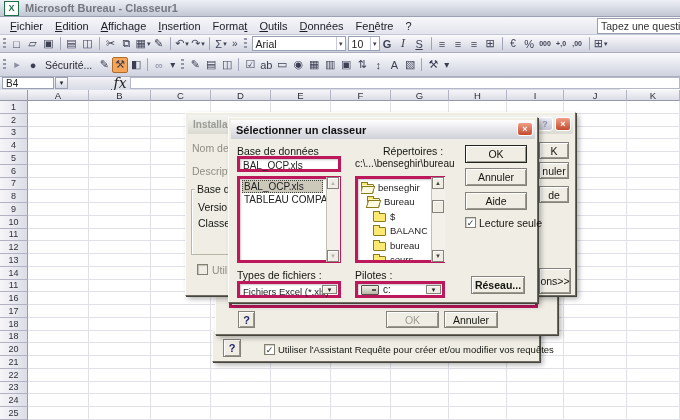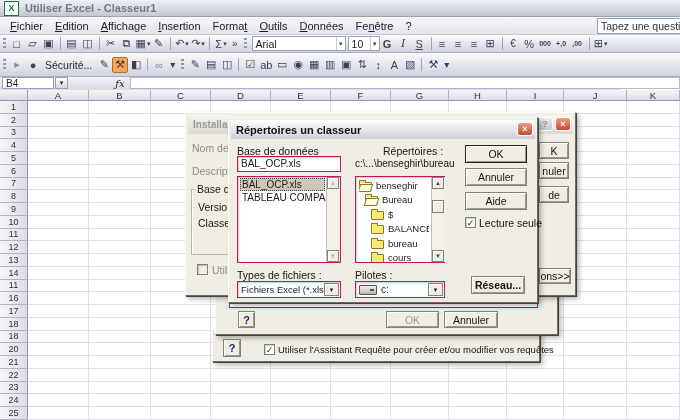--- a/index.html
+++ b/index.html
@@ -50,21 +50,21 @@
   .combo.size{width:32px;margin-left:2px;}
   .tbtxt{font-size:10.5px;color:#2a2a32;padding:0 4px;white-space:nowrap;}
 
   .formularow{position:absolute;left:0;top:77px;width:620px;height:13px;
     background:linear-gradient(#f2f2f6,#d8dae5);border-bottom:1px solid #b4b7c7;}
   .namebox{position:absolute;left:2px;top:0px;width:52px;height:12px;background:#fff;
     border:1px solid #9aa0b4;font-size:10px;padding:0 3px;box-sizing:border-box;}
   .nbdrop{position:absolute;left:55px;top:0px;width:13px;height:12px;background:linear-gradient(#fdfdfe,#d4d7e2);
     border:1px solid #9aa0b4;font-size:7px;display:flex;align-items:center;justify-content:center;box-sizing:border-box;}
   .fx{position:absolute;left:112px;top:0px;width:16px;height:12px;font-style:italic;
-    font-family:"DejaVu Serif",serif;font-size:10px;display:flex;align-items:center;justify-content:center;}
+    font-family:"DejaVu Serif",serif;font-size:14px;display:flex;align-items:center;justify-content:center;}
   .fbar{position:absolute;left:130px;top:0px;width:550px;height:12px;background:#fff;border:1px solid #b4b7c7;box-sizing:border-box;}
 
   
   .grid{position:absolute;left:0;top:90px;width:680px;height:330px;background:#fff;}
   .corner{position:absolute;left:0;top:0;width:28px;height:11px;
     background:linear-gradient(#f4f4f8,#d8d8e2);border-right:1px solid #9898ac;border-bottom:1px solid #9898ac;box-sizing:border-box;}
   .colhdrs{position:absolute;left:28px;top:0;right:0;height:11px;display:flex;}
   .colh{height:11px;box-sizing:border-box;border-right:1px solid #b2b2c2;border-bottom:1px solid #9898ac;
     background:linear-gradient(#f6f6f9,#dcdce6);display:flex;align-items:center;justify-content:center;
     font-size:9.5px;color:#2f2f3a;flex:none;}
@@ -98,21 +98,21 @@
   .xbtn{position:absolute;width:16px;height:14px;border:1px solid #fff;border-radius:3px;
     background:linear-gradient(#ef9f85,#c44a2f);color:#fff;font-size:9px;font-weight:bold;
     display:flex;align-items:center;justify-content:center;box-sizing:border-box;}
   .hbtn{position:absolute;width:16px;height:14px;border:1px solid #fff;border-radius:3px;
     background:linear-gradient(#ececf2,#c4c4d2);color:#8f8fae;font-size:9px;font-weight:bold;
     display:flex;align-items:center;justify-content:center;box-sizing:border-box;}
   .btn{background:#efede4;border:1px solid #858379;box-shadow:inset 1px 1px 0 #fff,inset -1px -1px 0 #9a988c;
     display:flex;align-items:center;justify-content:center;font-size:10.5px;color:#15150f;box-sizing:border-box;}
   .btn.default{border:1px solid #23231e;box-shadow:inset 1px 1px 0 #fff,inset -1px -1px 0 #9a988c,inset 0 0 0 1px #efede4;}
   .btn.disabled{color:#9e9c90;}
-  .sunken{background:#fff;border:1px solid #be185d;box-shadow:inset 1px 1px 2px rgba(0,0,0,.22);box-sizing:border-box;}
+  .sunken{background:#fff;border:3px solid #be185d;box-shadow:inset 1px 1px 2px rgba(0,0,0,.22);box-sizing:border-box;}
   .lbl{position:absolute;white-space:nowrap;font-size:10.5px;color:#15150f;}
   .lbl.gray{color:#8f8d84;}
   .cbx{width:11px;height:11px;background:#fff;border:1px solid #82806f;box-shadow:inset 1px 1px 1px rgba(0,0,0,.2);
     display:inline-flex;align-items:center;justify-content:center;font-size:9px;color:#17301a;flex:none;box-sizing:border-box;}
   .helpbtn{font-weight:bold;color:#26266a;font-size:11px;}
 
   
   .sb{position:absolute;top:1px;bottom:1px;right:1px;width:13px;background:#f2f0e8;border-left:1px solid #c2c0b4;}
   .sbb{position:absolute;left:0;width:12px;height:12px;background:#efede4;border:1px solid #858379;
     box-shadow:inset 1px 1px 0 #fff;display:flex;align-items:center;justify-content:center;
@@ -147,21 +147,21 @@
     box-shadow:inset 1px 1px 0 #fff;display:flex;align-items:center;justify-content:center;font-size:7px;box-sizing:border-box;}
   u{text-decoration:underline;}
 </style>
 </head>
 <body>
 
 <div class="screen" data-name="excel-window">
 
   <div class="titlebar" data-name="title-bar">
     <span class="xlicon" data-name="excel-app-icon">X</span>
-    <span class="wtitle" data-name="window-title">Utiliser Excel - Classeur1</span>
+    <span class="wtitle" data-name="window-title">Microsoft Bureau - Classeur1</span>
   </div>
 
   <div class="menubar" data-name="menu-bar">
 
       <span class="mi" data-name="menu-fichier"><span></span><u>F</u><span>ichier</span></span>
 
       <span class="mi" data-name="menu-edition"><span></span><u>E</u><span>dition</span></span>
 
       <span class="mi" data-name="menu-affichage"><span></span><u>A</u><span>ffichage</span></span>
 
@@ -553,26 +553,26 @@
     <div class="abs" data-name="database-groupbox" style="left:5px;top:76px;width:55px;height:64px;border:1px solid #b9b7aa;box-shadow:inset 1px 1px 0 #fff;"></div>
     <span class="lbl" data-name="database-group-label" style="left:9px;top:70px;background:#efede4;padding:0 2px;">Base de d</span>
     <span class="lbl" data-name="version-label" style="left:12px;top:88px;">Version</span>
     <span class="lbl" data-name="workbook-label" style="left:12px;top:104px;">Classeu</span>
     <span class="cbx abs" data-name="use-current-directory-checkbox" style="left:11px;top:151px;background:#efede4;"></span>
     <span class="lbl gray" data-name="use-current-directory-label" style="left:26px;top:151px;">Utili</span>
 
     <div class="btn abs" data-name="ok-button" style="left:353px;top:29px;width:30px;height:17px;">K</div>
     <div class="btn abs" data-name="cancel-button" style="left:353px;top:49px;width:30px;height:17px;">nuler</div>
     <div class="btn abs" data-name="help-button" style="left:353px;top:73px;width:30px;height:17px;">de</div>
-    <div class="btn abs" data-name="options-button" style="left:353px;top:155px;width:32px;height:16px;">ons&gt;&gt;</div>
+    <div class="btn abs" data-name="options-button" style="left:353px;top:155px;width:32px;height:26px;">ons&gt;&gt;</div>
   </div>
 
   <div class="dlg" data-name="select-workbook-dialog" style="left:228px;top:117px;width:310px;height:186px;z-index:8;">
     <div class="dtitle" data-name="dialog-title-bar">
-      <span data-name="dialog-title">Répertoires un classeur</span>
+      <span data-name="dialog-title">Sélectionner un classeur</span>
     </div>
     <div class="xbtn" data-name="close-icon" style="right:4px;top:4px;">×</div>
 
     <span class="lbl" data-name="database-name-label" style="left:8px;top:27px;">Base de données</span>
     <div class="sunken abs" data-name="database-name-input" style="left:8px;top:38px;width:104px;height:16px;font-size:10px;line-height:14px;padding:0 3px;">BAL_OCP.xls</div>
 
     <div class="sunken abs flist" data-name="file-list" style="left:8px;top:58px;width:104px;height:87px;padding:1px 15px 1px 2px;">
 
         <div class="fitem" data-name="file-list-item" data-sel="1">BAL_OCP.xls</div>
 

